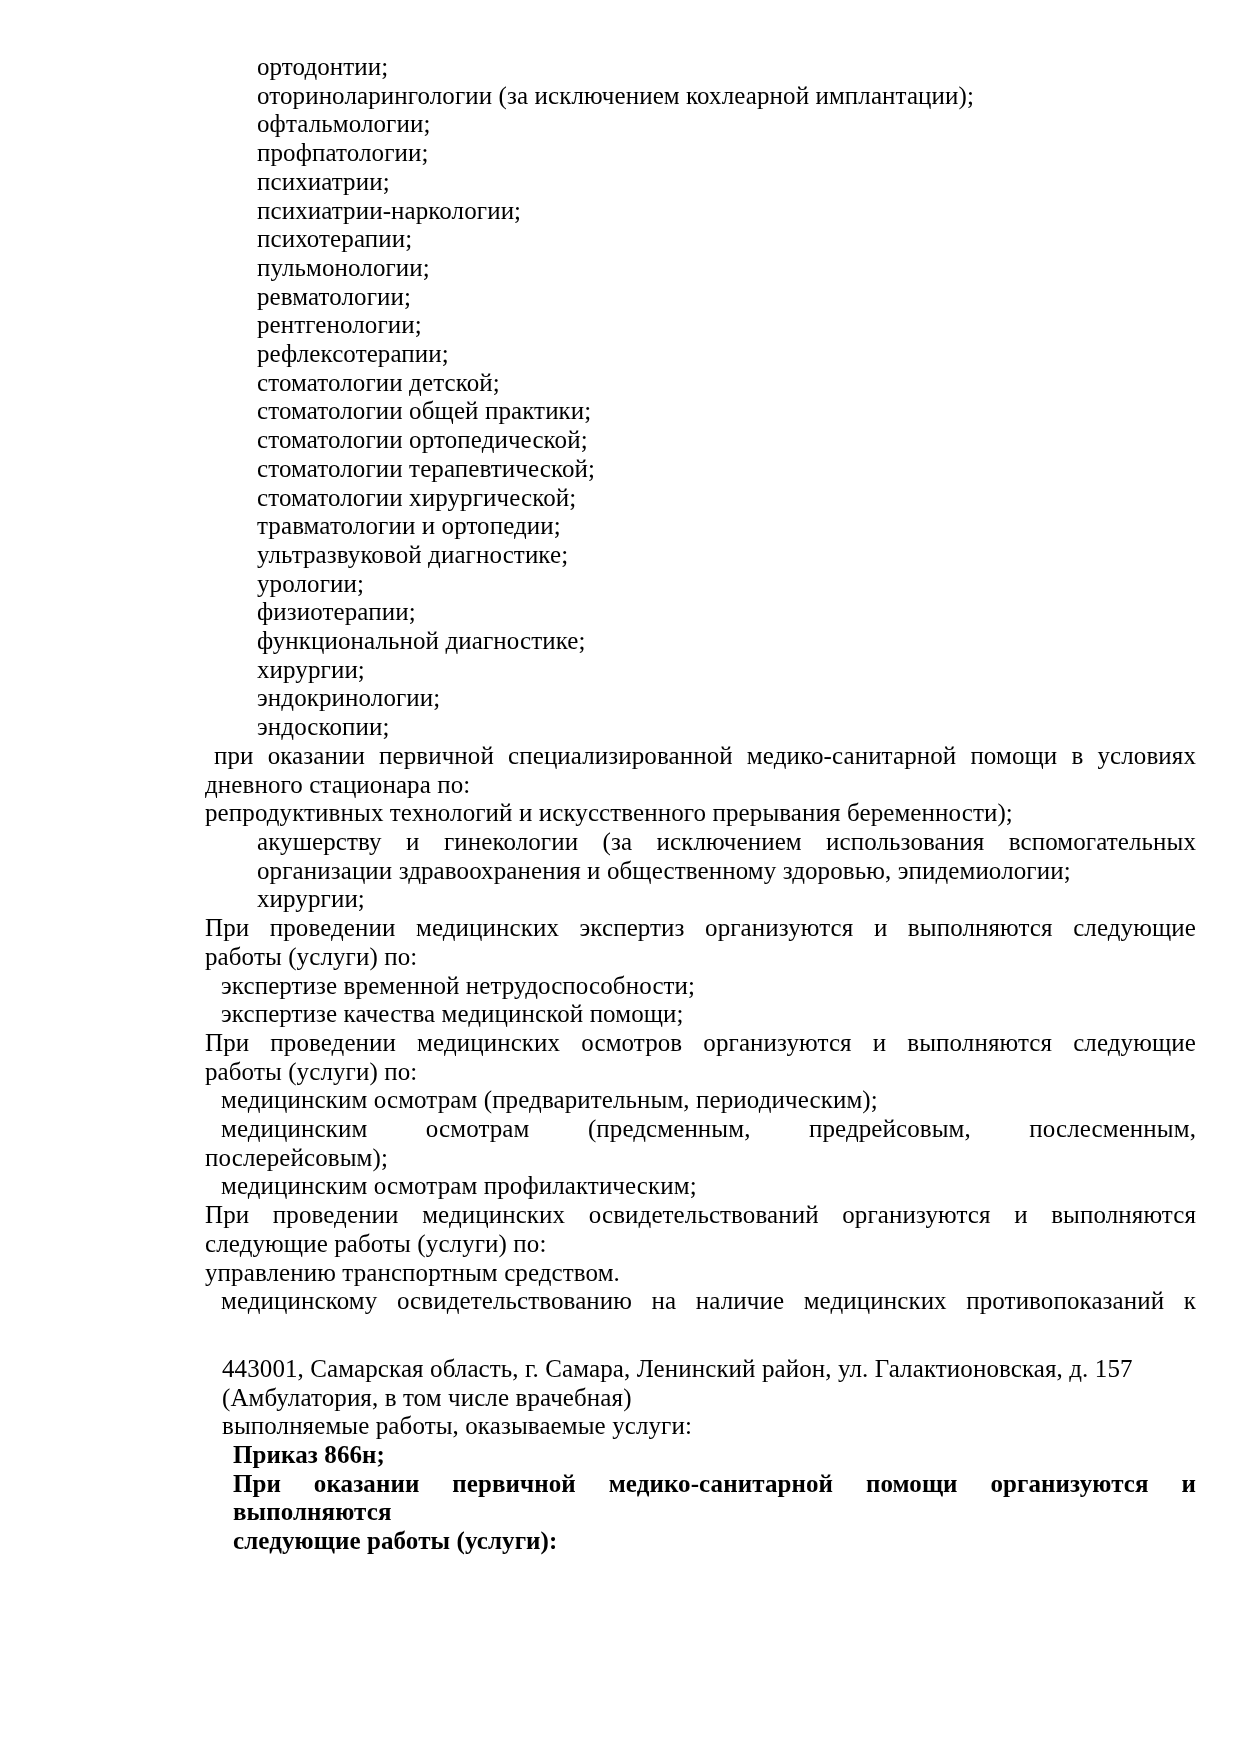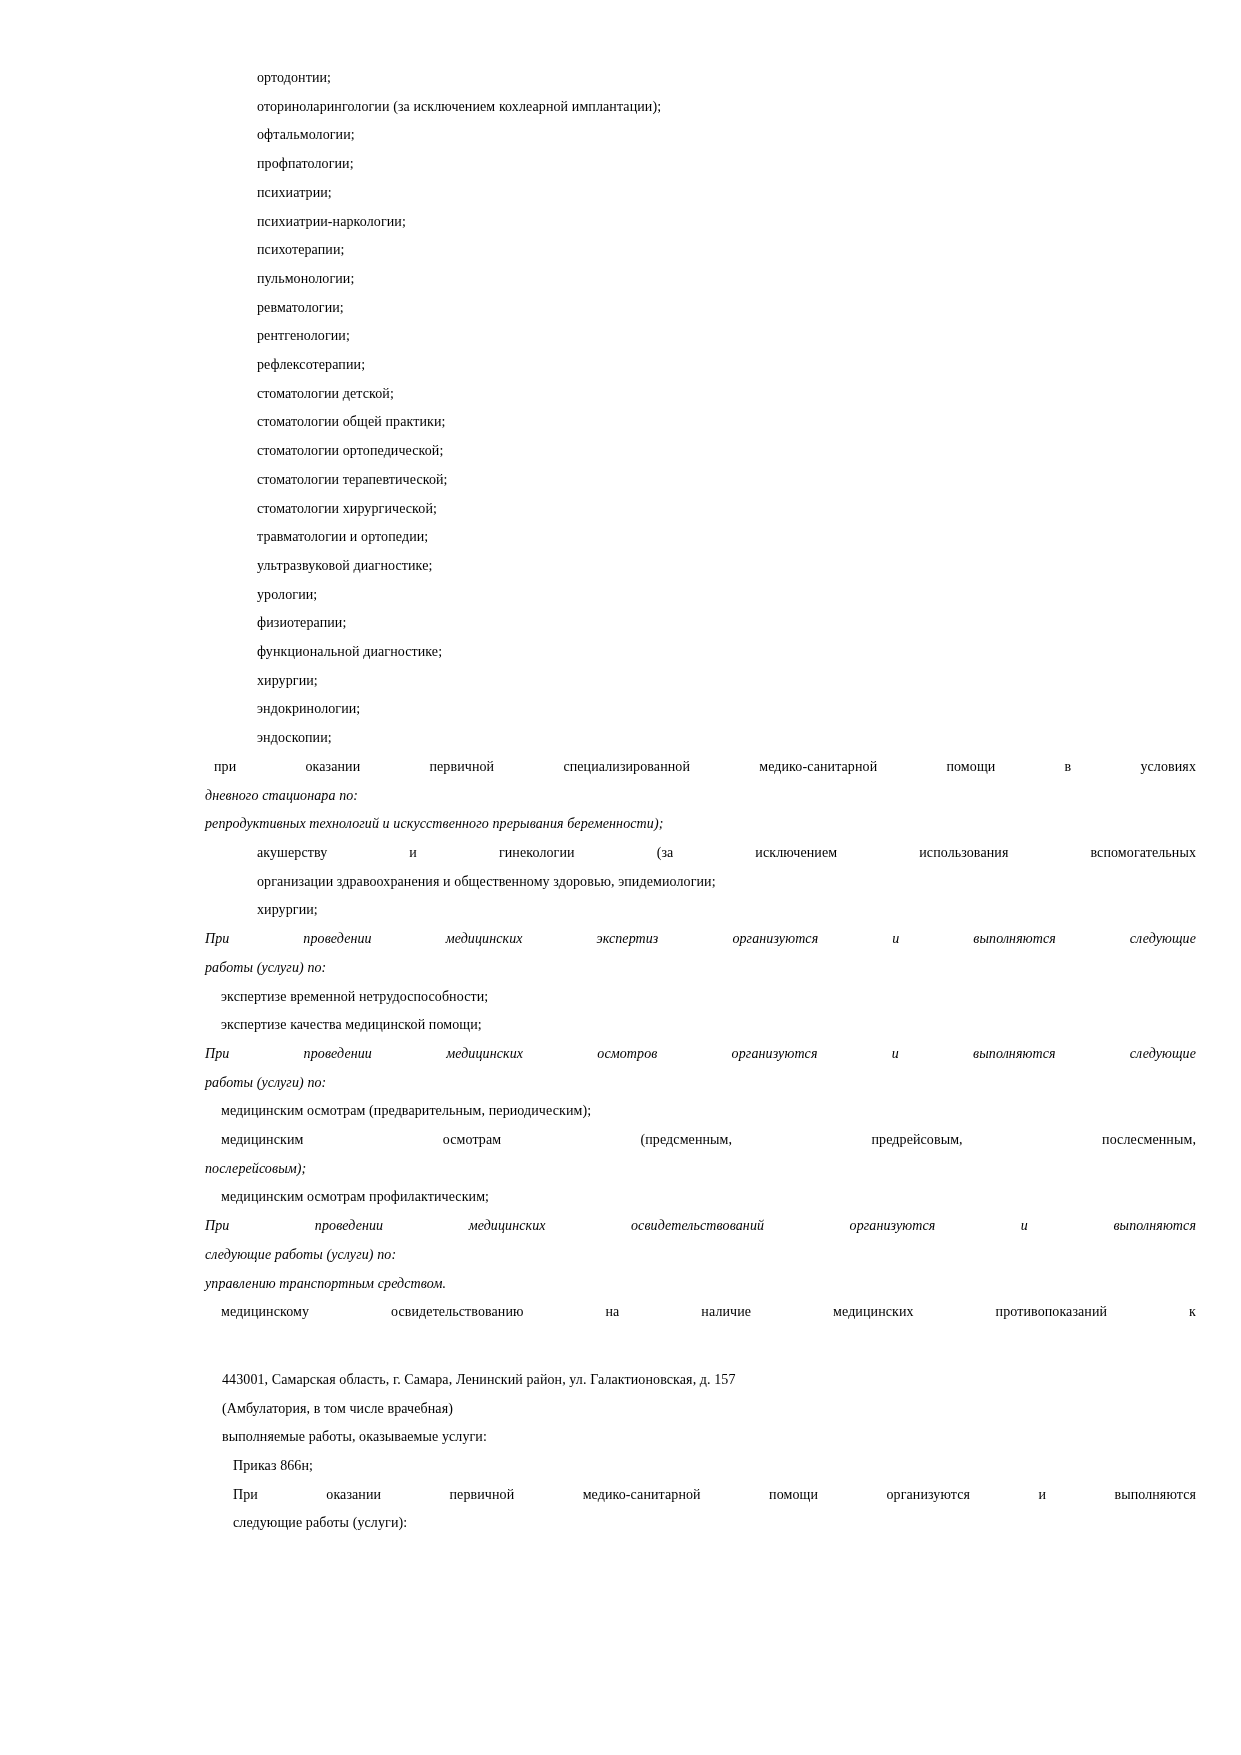--- a/index.html
+++ b/index.html
@@ -7,41 +7,41 @@
     position: relative;
     width: 1241px;
     height: 1755px;
     background: #ffffff;
     overflow: hidden;
   }
   .doc {
     box-sizing: border-box;
     position: absolute;
     left: 205px;
-    top: 64px;
+    top: 53px;
     width: 991px;
     font-family: "Liberation Serif", "DejaVu Serif", serif;
-    font-size: 14px;
+    font-size: 25px;
     line-height: 28.7px;
     color: #000000;
     letter-spacing: 0.1px;
   }
   .line { white-space: nowrap; }
   .line.justify {
     white-space: normal;
     text-align: justify;
     text-align-last: justify;
   }
   
-  .indent-base    { padding-left: 0; font-style: italic;  }
+  .indent-base    { padding-left: 0;  }
   .indent-para    { padding-left: 9px;  }
   .indent-item    { padding-left: 16px; }
   .indent-subitem { padding-left: 52px; }
   .indent-addr    { padding-left: 17px; }
-  .indent-addritem{ padding-left: 28px; }
+  .indent-addritem{ padding-left: 28px; font-weight: bold; }
   .spacer { height: 39px; }
 </style>
 </head>
 <body>
 
 <div class="page">
   <div class="doc" id="doc-lines">
       <div class="line indent-subitem">ортодонтии;</div>
       <div class="line indent-subitem">оториноларингологии (за исключением кохлеарной имплантации);</div>
       <div class="line indent-subitem">офтальмологии;</div>

